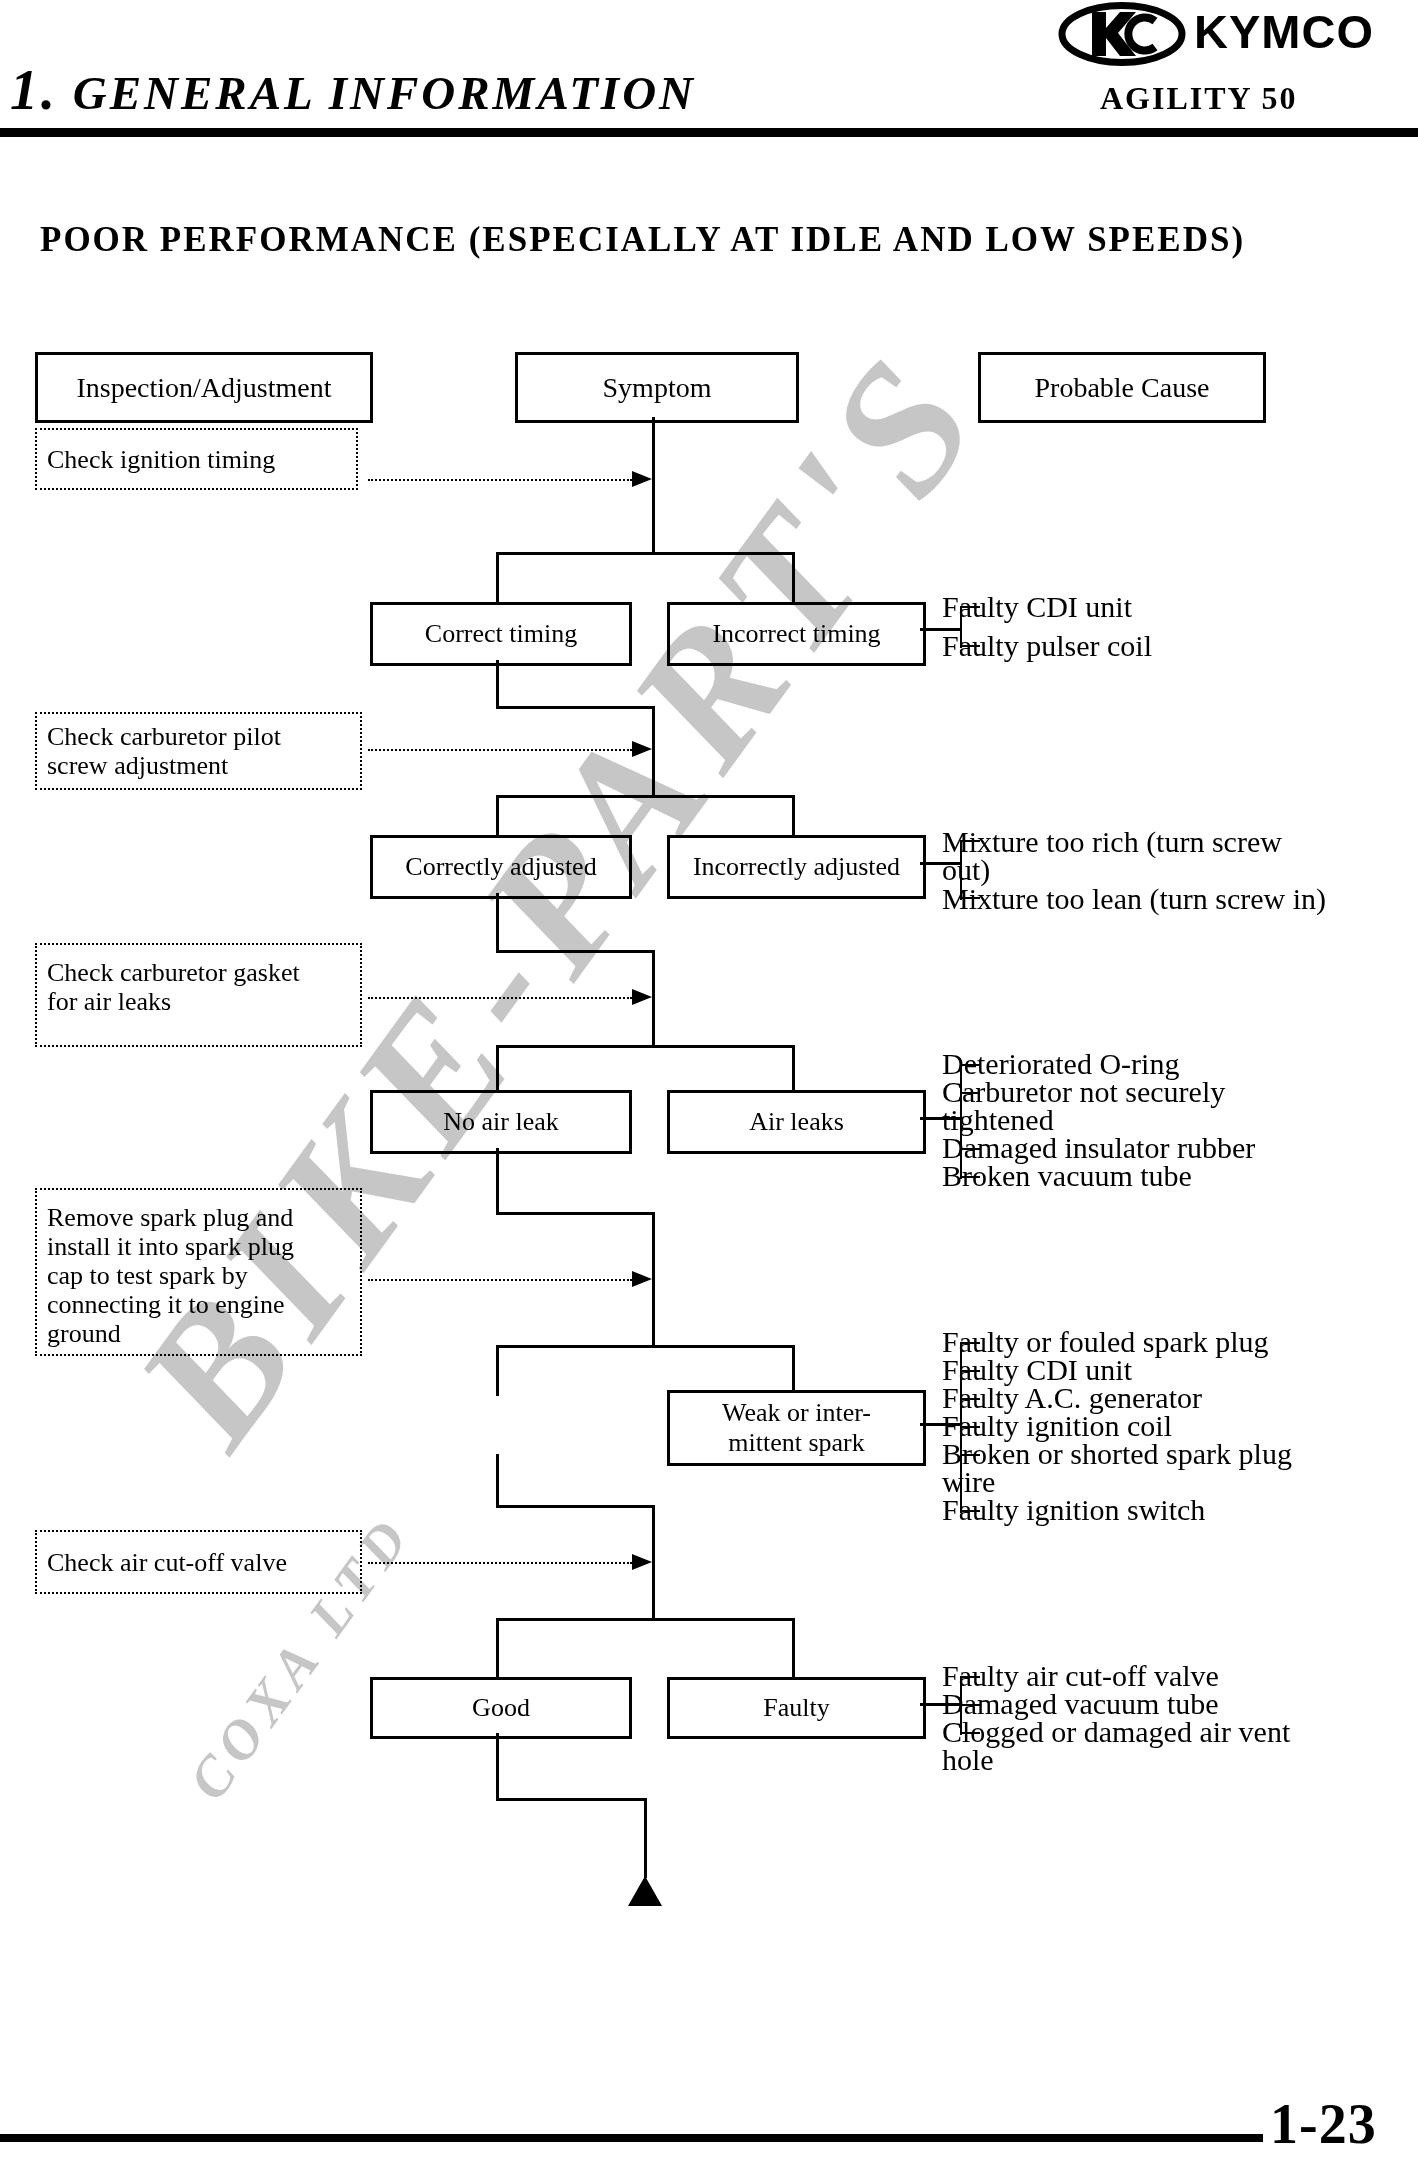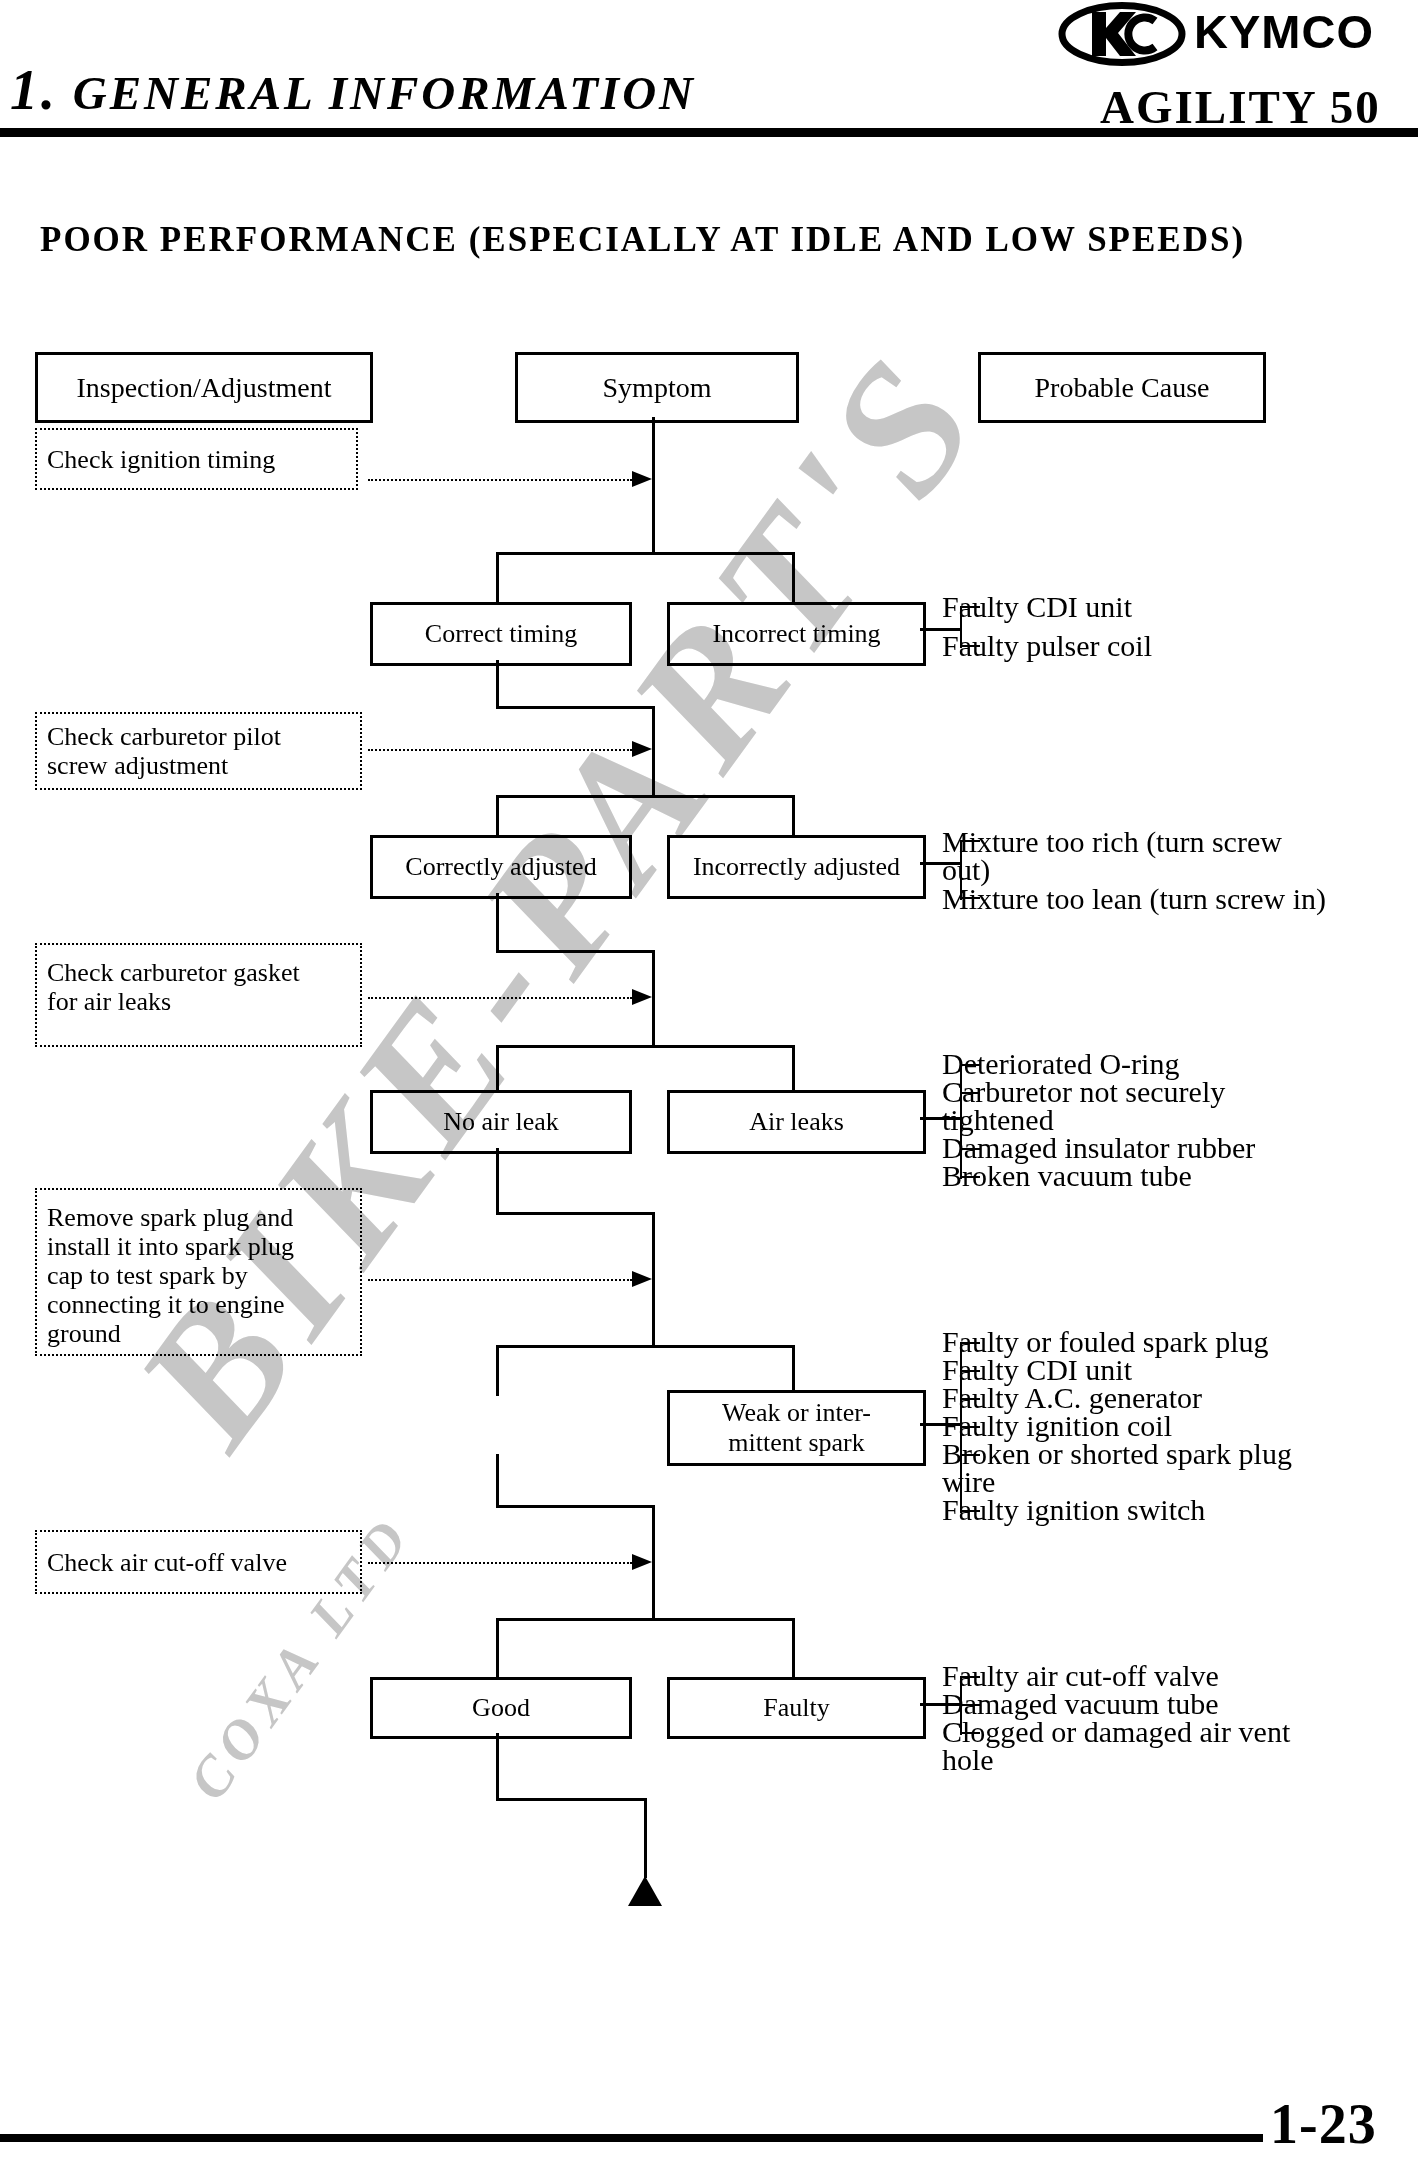--- a/index.html
+++ b/index.html
@@ -15,21 +15,21 @@
   .wm-main{left:-190px;top:790px;width:1500px;font-size:185px;letter-spacing:16px;
       transform:rotate(-54deg);}
   .wm-sub{left:-100px;top:1625px;width:800px;font-size:56px;letter-spacing:8px;
       transform:rotate(-54deg);}
   
   .brand{left:1194px;top:4px;font-family:"Liberation Sans",sans-serif;
       font-weight:bold;font-size:47px;letter-spacing:1px;}
   .chapter{left:10px;top:58px;font-weight:bold;letter-spacing:3px;white-space:nowrap;font-style:italic;}
   .chapter .num{font-size:56px;}
   .chapter .rest{font-size:47px;}
-  .model{left:1100px;top:80px;font-weight:bold;font-size:47px;letter-spacing:2px;}
+  .model{left:1100px;top:80px;font-weight:bold;font-size:32px;letter-spacing:2px;}
   .hdr-rule{left:0;top:128px;width:1418px;height:9px;background:#000;}
   .sec-title{left:40px;top:220px;font-weight:bold;font-size:35px;letter-spacing:2px;white-space:nowrap;}
   
   .colbox,.bx{border:3px solid #000;display:flex;align-items:center;justify-content:center;
       text-align:center;background:transparent;white-space:pre-line;}
   .colbox{font-size:28px;line-height:32px;}
   .bx{font-size:26px;line-height:30px;text-align:center;}
   .dbx{border:2px dotted #000;font-size:26px;line-height:29px;background:transparent;
       display:flex;align-items:center;white-space:pre-line;padding-left:10px;box-sizing:border-box;}
   .dbx.top{align-items:flex-start;padding-top:13px;}

